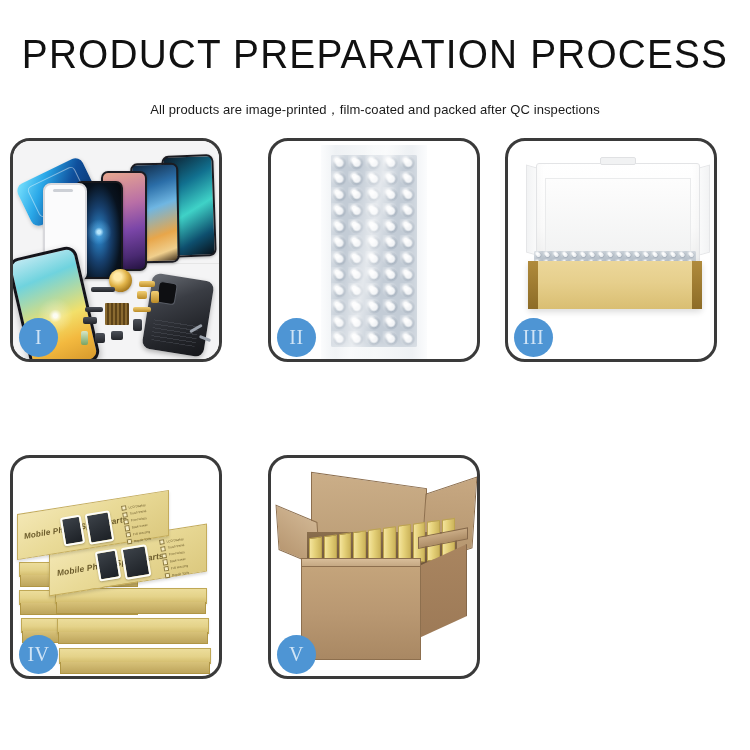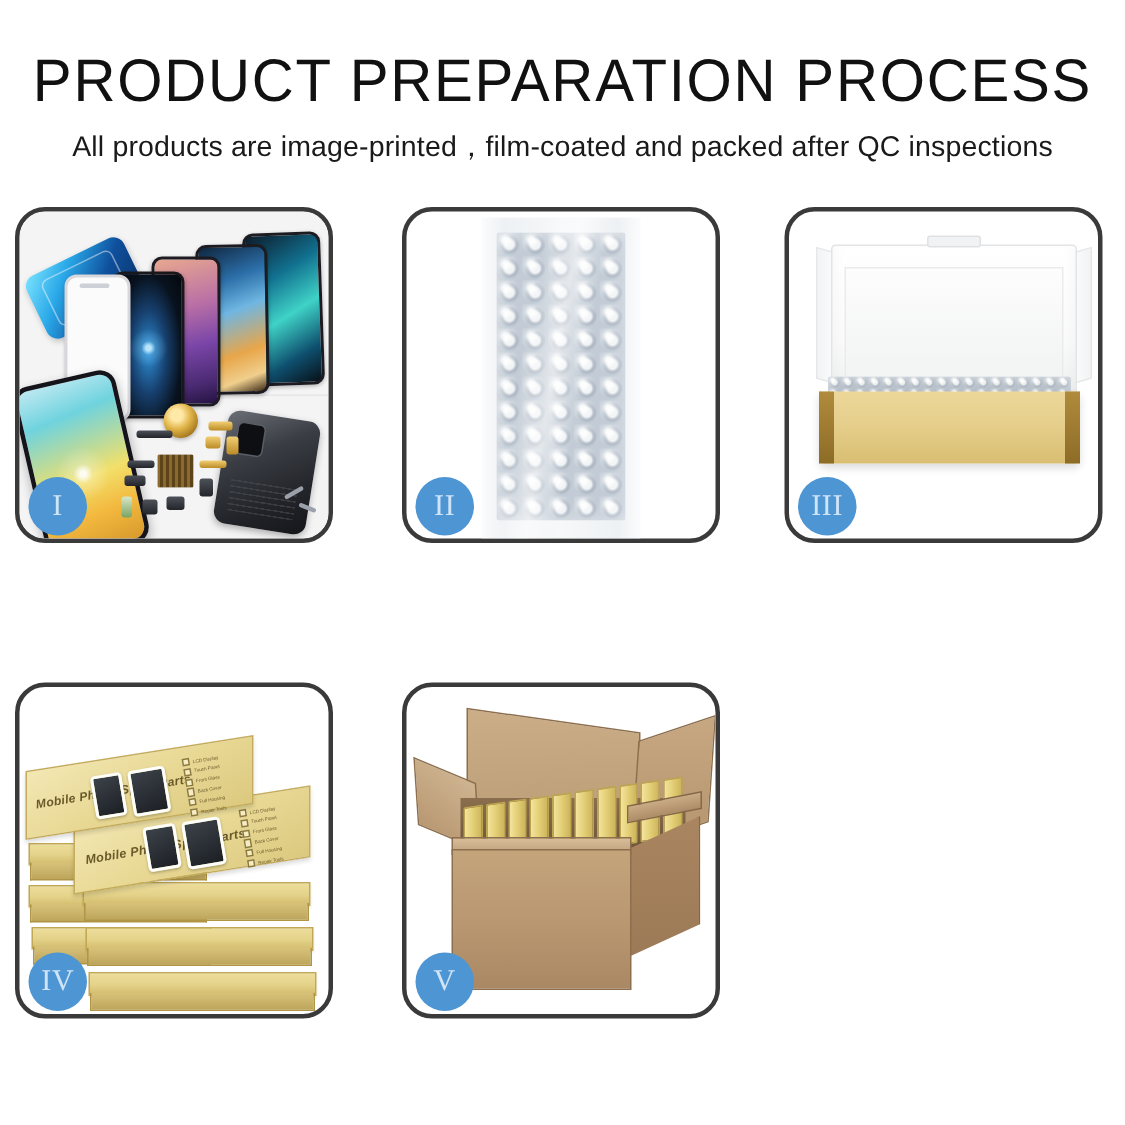--- a/index.html
+++ b/index.html
@@ -30,24 +30,24 @@
     font-size: 40px;
     font-weight: 400;
     letter-spacing: 1.2px;
     color: #111111;
     line-height: 1.05;
     transform: scaleX(0.97);
     transform-origin: center;
     white-space: nowrap;
   }
   #page-subtitle {
-    margin: 0;
+    margin: 16px;
     padding-top: 10px;
     font-family: "Liberation Sans", sans-serif;
-    font-size: 19px;
+    font-size: 13px;
     font-weight: 400;
     color: #1a1a1a;
     letter-spacing: 0.1px;
     white-space: nowrap;
   }
 
   
   #process-grid {
     position: absolute;
     top: 138px;
@@ -65,21 +65,21 @@
     width: 212px;
     height: 224px;
     box-sizing: border-box;
     border: 3px solid #3a3a3a;
     border-radius: 20px;
     background: #ffffff;
     overflow: hidden;
   }
   .panel.col0 { left: 0px; }
   .panel.col1 { left: 258px; }
-  .panel.col2 { left: 513px; }
+  .panel.col2 { left: 495px; }
 
   .panel-stage {
     position: absolute;
     inset: 0;
     overflow: hidden;
     border-radius: 17px;
   }
 
   .badge {
     position: absolute;

